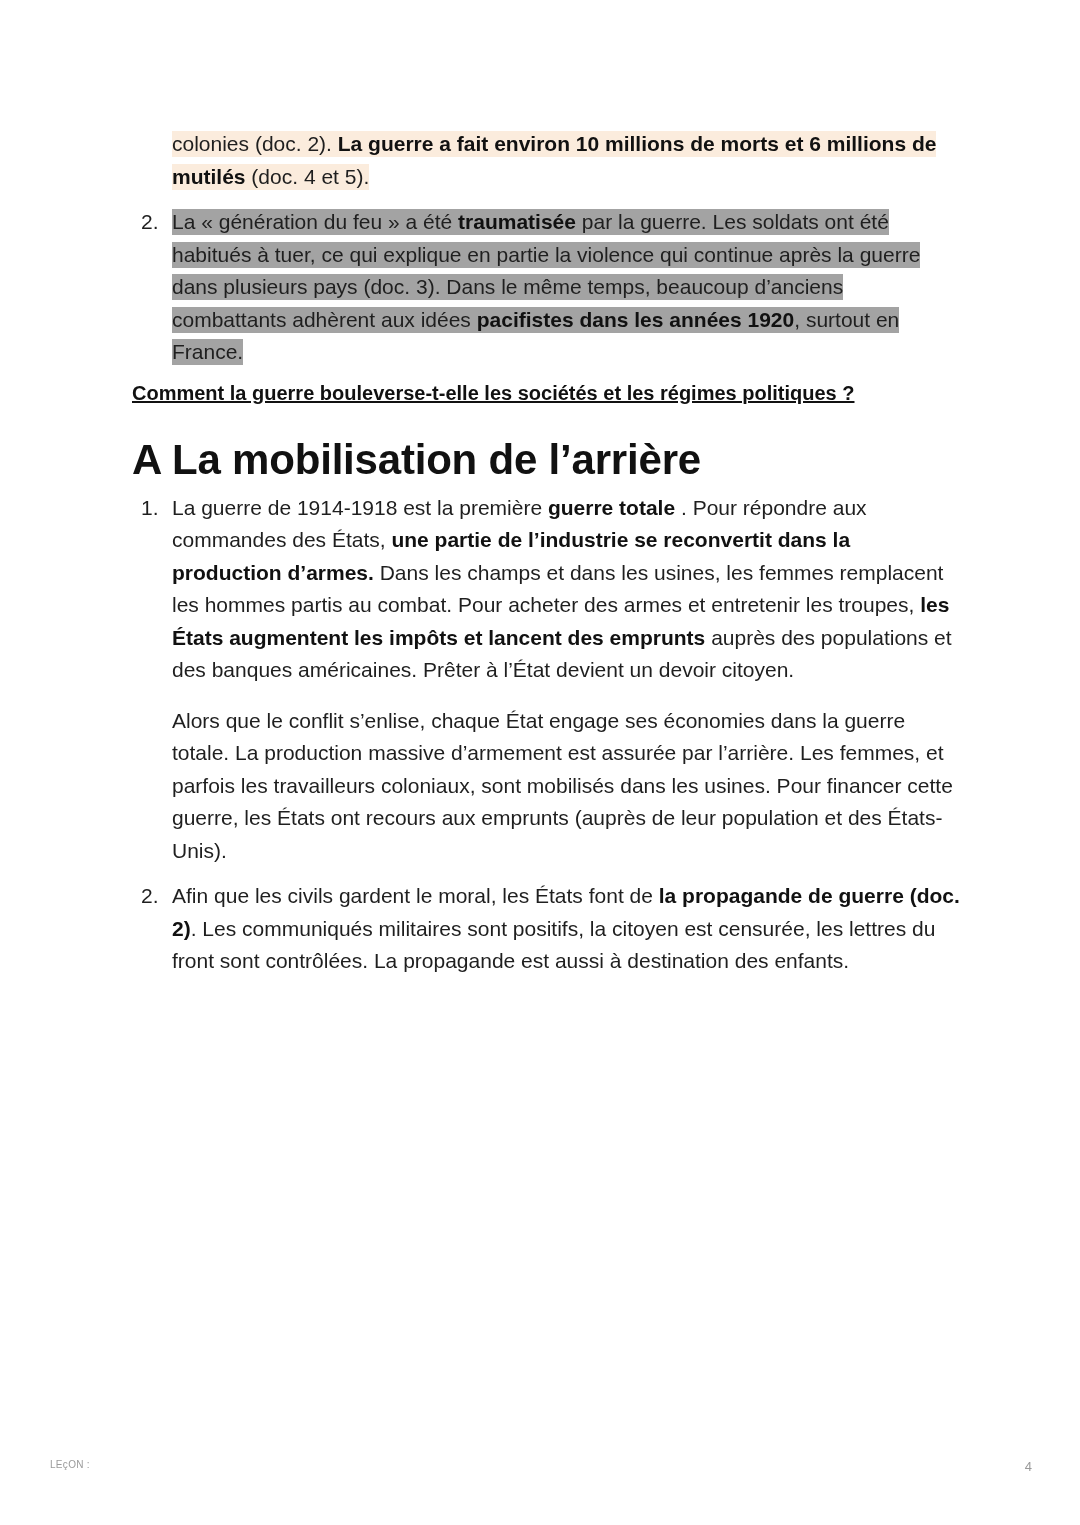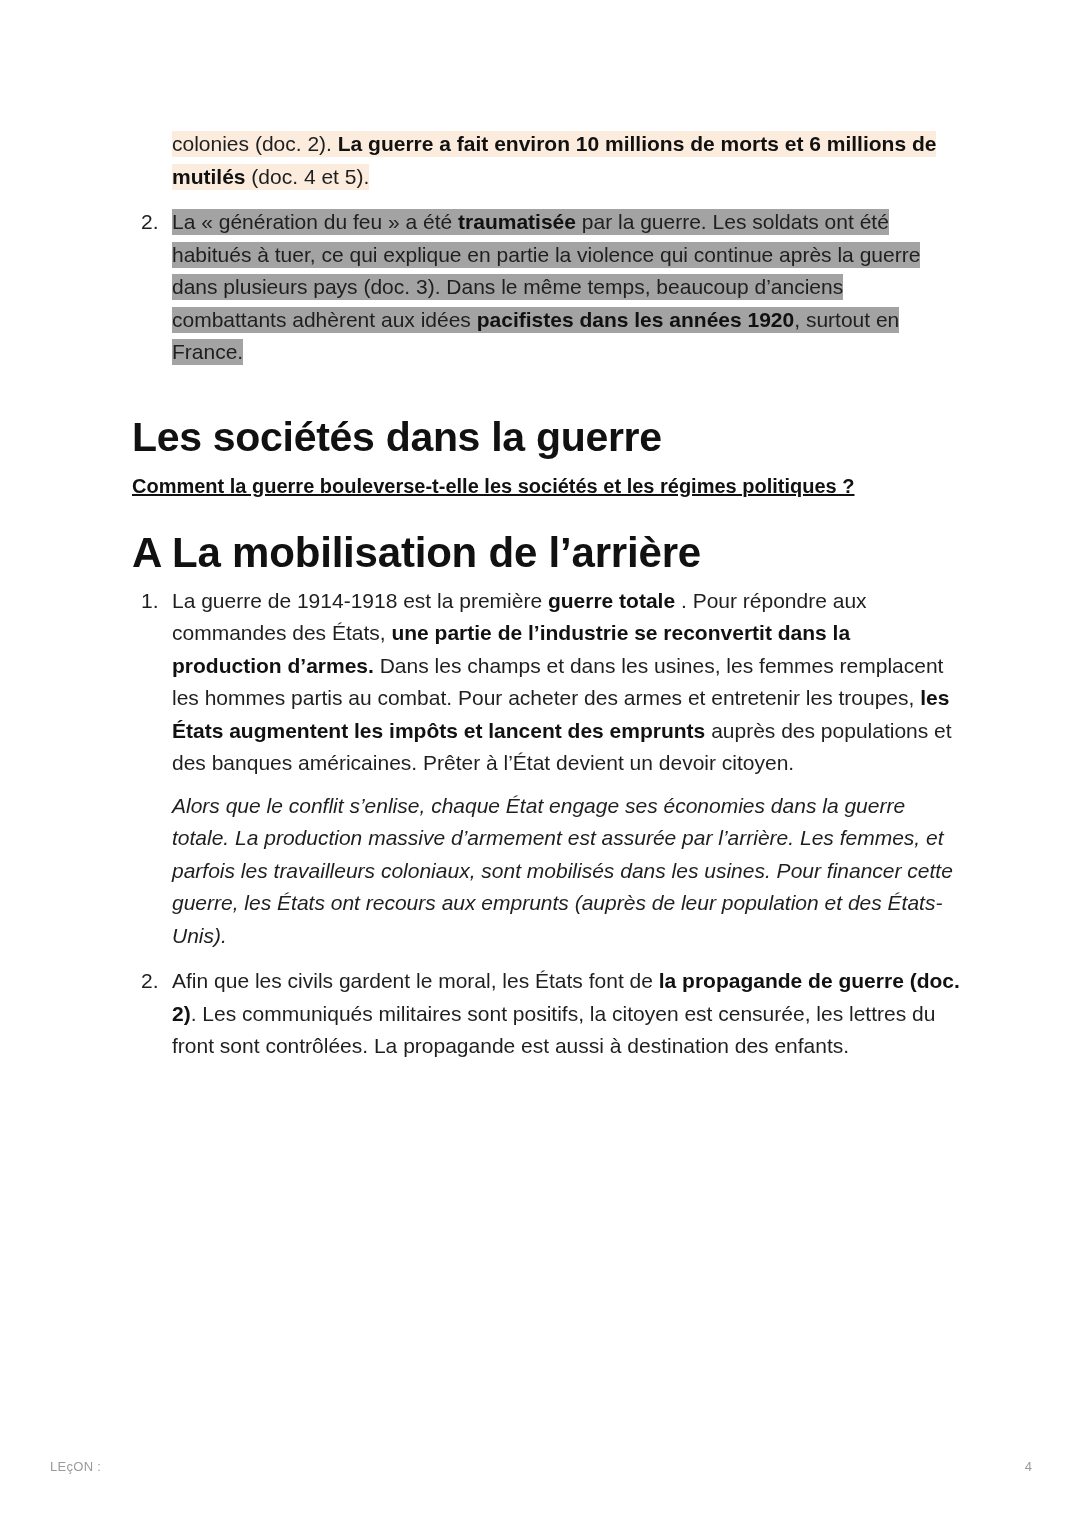--- a/index.html
+++ b/index.html
@@ -79,21 +79,21 @@
       font-weight: 700;
       color: #111;
       margin: 0;
       line-height: 40px;
       letter-spacing: -0.2px;
     }
     .footer-left {
       position: absolute;
       left: 48px;
       top: 1459px;
-      font-size: 13px;
+      font-size: 10px;
       color: #9a9a9a;
       letter-spacing: 0.3px;
     }
     .footer-right {
       position: absolute;
       right: 50px;
       top: 1459px;
       font-size: 13px;
       color: #9a9a9a;
     }
@@ -105,29 +105,28 @@
   <div class="content">
 
     <p class="p indent block1"><span class="hl"><span>colonies (doc. 2). </span><b>La guerre a fait environ 10 millions de morts et 6 millions de mutilés</b><span> (doc. 4 et 5).</span></span></p>
 
 
     <div class="li" style="margin-top:13px;">
       <span class="num">2.</span>
       <p class="p"><span class="gray"><span> La « génération du feu » a été </span><b>traumatisée</b><span> par la guerre. Les soldats ont été habitués à tuer, ce qui explique en partie la violence qui continue après la guerre dans plusieurs pays (doc. 3). Dans le même temps, beaucoup d’anciens combattants adhèrent aux idées </span><b>pacifistes dans les années 1920</b><span>, surtout en France.</span></span></p>
     </div>
 
-    <h1 class="h1" style="margin-top:43px;">Les sociétés dans la guerre</h1>
     <p class="subq" style="margin-top:10px;text-decoration:underline;">Comment la guerre bouleverse-t-elle les sociétés et les régimes politiques ?</p>
 
     <h2 class="h2" style="margin-top:33px;">A La mobilisation de l’arrière</h2>
 
     <div class="li" style="margin-top:12px;">
       <span class="num">1.</span>
       <p class="p"><span> La guerre de 1914-1918 est la première </span><b>guerre totale</b><span> . Pour répondre aux commandes des États, </span><b>une partie de l’industrie se reconvertit dans la production d’armes.</b><span> Dans les champs et dans les usines, les femmes remplacent les hommes partis au combat. Pour acheter des armes et entretenir les troupes, </span><b>les États augmentent les impôts et lancent des emprunts</b><span> auprès des populations et des banques américaines. Prêter à l’État devient un devoir citoyen.</span></p>
-      <p class="p" style="margin-top:10px;font-style:italic;">Alors que le conflit s’enlise, chaque État engage ses économies dans la guerre totale. La production massive d’armement est assurée par l’arrière. Les femmes, et parfois les travailleurs coloniaux, sont mobilisés dans les usines. Pour financer cette guerre, les États ont recours aux emprunts (auprès de leur population et des États-Unis).</p>
+      <p class="p" style="margin-top:18px;">Alors que le conflit s’enlise, chaque État engage ses économies dans la guerre totale. La production massive d’armement est assurée par l’arrière. Les femmes, et parfois les travailleurs coloniaux, sont mobilisés dans les usines. Pour financer cette guerre, les États ont recours aux emprunts (auprès de leur population et des États-Unis).</p>
     </div>
 
     <div class="li" style="margin-top:13px;">
       <span class="num">2.</span>
       <p class="p"><span> Afin que les civils gardent le moral, les États font de </span><b>la propagande de guerre (doc. 2)</b><span>. Les communiqués militaires sont positifs, la citoyen est censurée, les lettres du front sont contrôlées. La propagande est aussi à destination des enfants.</span></p>
     </div>
 
   </div>
 
   <div class="footer-left">LEçON :</div>

